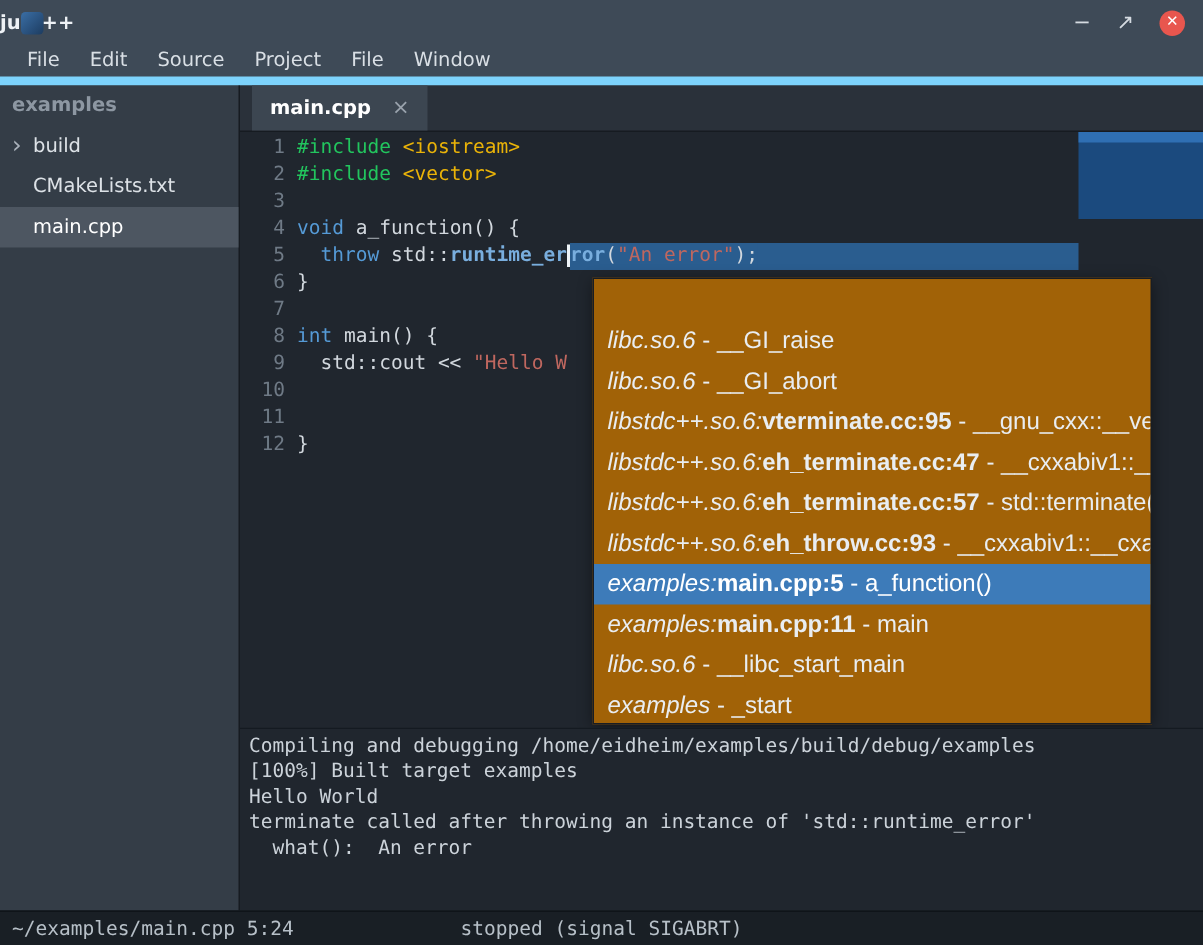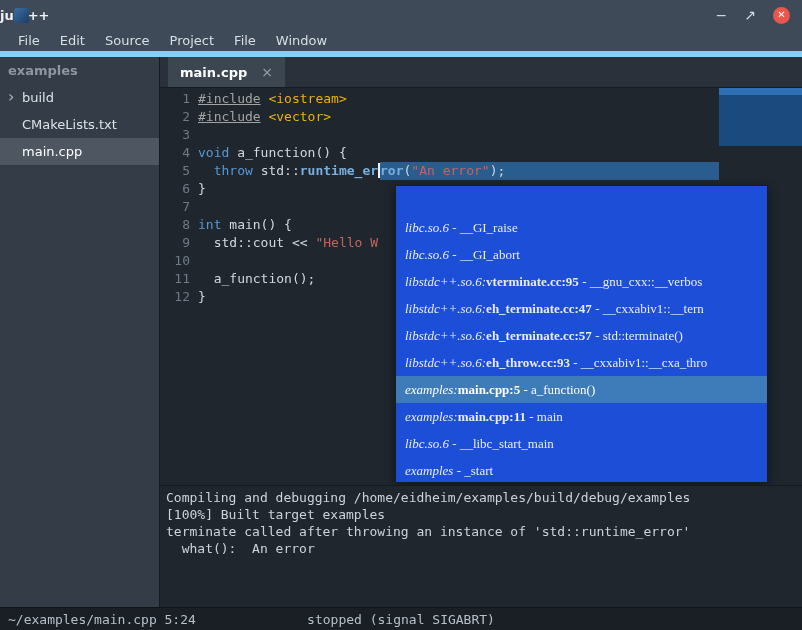--- a/index.html
+++ b/index.html
@@ -40,34 +40,34 @@
 
   
   .editor{height:397px;background:#20262e;position:relative;overflow:hidden;
     font-family:"DejaVu Sans Mono","Liberation Mono",monospace;font-size:13px;
     padding-top:2px;box-sizing:border-box;}
   .line{display:flex;height:18px;line-height:18px;}
   .ln{flex:none;width:30px;text-align:right;color:#6f7a86;padding-right:8px;white-space:pre;}
   .lc{position:relative;z-index:1;display:flex;}
   .tok{white-space:pre;color:#d2d8de;}
   .tok.kw{color:#559ad6;}
-  .tok.pp{color:#a3a3a3;text-decoration:underline;}
+  .tok.pp{color:#22c55e;}
   .tok.inc{color:#eab308;}
   .tok.str{color:#bf675f;}
   .tok.type{color:#79aede;font-weight:bold;}
   .caret{flex:none;width:2px;height:15px;margin-top:1px;background:#eef3f7;}
   .selspan{background:#2a5d8f;display:flex;}
   .sel-extend{position:absolute;left:300px;top:74px;width:259px;height:18px;background:#2a5d8f;z-index:0;}
   .tooltip-box{position:absolute;right:0;top:0;width:83px;height:58px;background:#1b4a7e;z-index:2;}
   .tooltip-band{height:7px;background:#2f6fb3;}
 
   
   .stack-popup{position:absolute;left:235px;top:97px;width:373px;height:298px;
-    background:#1d4ed8;border:1px solid #181d24;box-sizing:border-box;padding-top:28px;
-    z-index:5;font-family:Liberation Serif, serif;font-size:13px;
+    background:#a16207;border:1px solid #181d24;box-sizing:border-box;padding-top:28px;
+    z-index:5;font-family:Liberation Sans, sans-serif;font-size:16px;
     overflow:hidden;box-shadow:0 2px 10px rgba(0,0,0,.45);}
   .stack-item{height:27px;line-height:27px;padding-left:9px;color:#e9edf1;
     white-space:pre;overflow:hidden;}
   .stack-item .lib{font-style:italic;}
   .stack-item .loc{font-weight:bold;}
   .stack-item.selected{background:#3d7bb9;color:#fff;}
 
   
   .terminal{flex:1;border-top:1px solid #141a21;padding:3px 6px;box-sizing:border-box;
     font-family:"DejaVu Sans Mono","Liberation Mono",monospace;font-size:13px;color:#ccd3da;
@@ -206,23 +206,20 @@
               <span class="tok">  std::cout &lt;&lt; </span>
               <span class="tok str">"Hello W</span>
             </span>
         </div>
         <div class="line">
           <span class="ln">10</span>
           <span class="lc"></span>
         </div>
         <div class="line">
           <span class="ln">11</span>
-          <span class="lc">
-              <span class="tok">  a_function();</span>
-            </span>
         </div>
         <div class="line">
           <span class="ln">12</span>
           <span class="lc">
               <span class="tok">}</span>
             </span>
         </div>
 
         <div class="stack-popup">
           <div class="stack-item"><span class="lib">libc.so.6</span><span class="loc"></span><span> - __GI_raise</span></div>
@@ -235,20 +232,21 @@
           <div class="stack-item"><span class="lib">examples:</span><span class="loc">main.cpp:11</span><span> - main</span></div>
           <div class="stack-item"><span class="lib">libc.so.6</span><span class="loc"></span><span> - __libc_start_main</span></div>
           <div class="stack-item"><span class="lib">examples</span><span class="loc"></span><span> - _start</span></div>
         </div>
 
       </div>
 
       <div class="terminal">
         <div class="term-line">Compiling and debugging /home/eidheim/examples/build/debug/examples</div>
         <div class="term-line">[100%] Built target examples</div>
+        <div class="term-line">Hello World</div>
         <div class="term-line">terminate called after throwing an instance of 'std::runtime_error'</div>
         <div class="term-line">  what():  An error</div>
       </div>
 
     </div>
   </div>
 
   <div class="statusbar">
     <span class="status-center">stopped (signal SIGABRT)</span>
     <span>~/examples/main.cpp 5:24</span>

